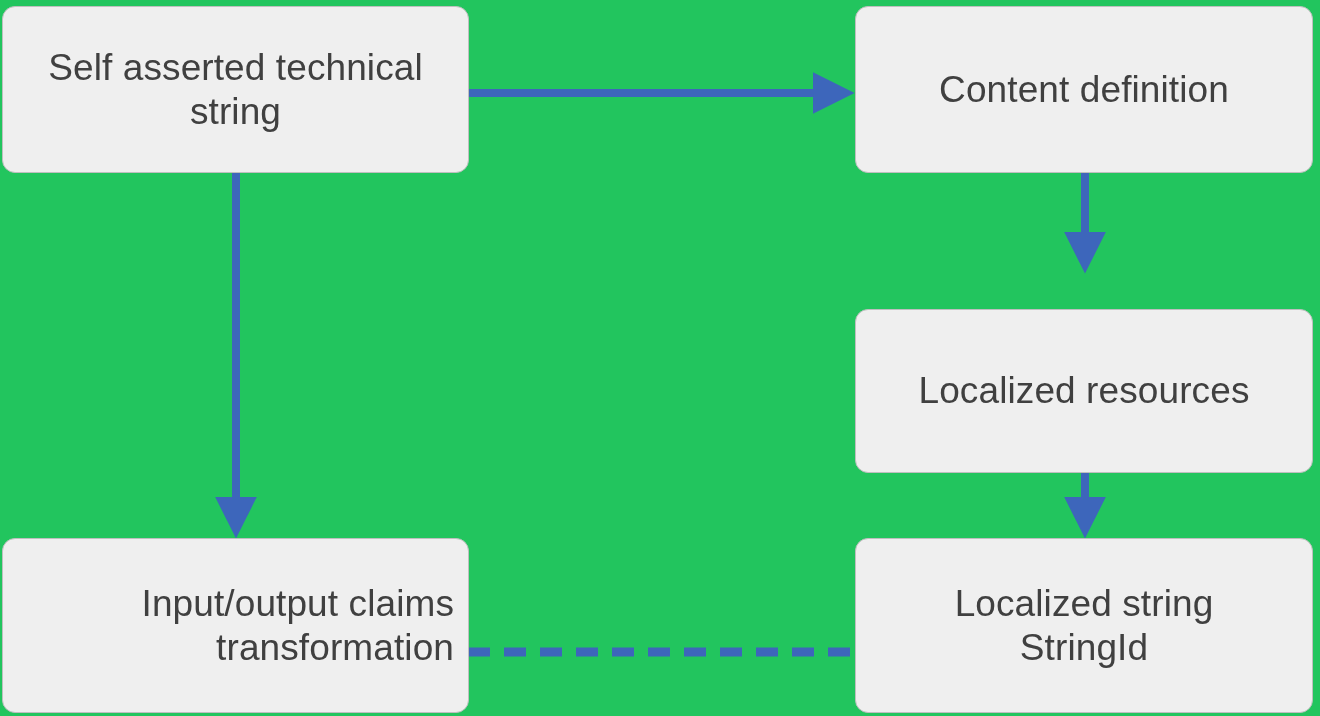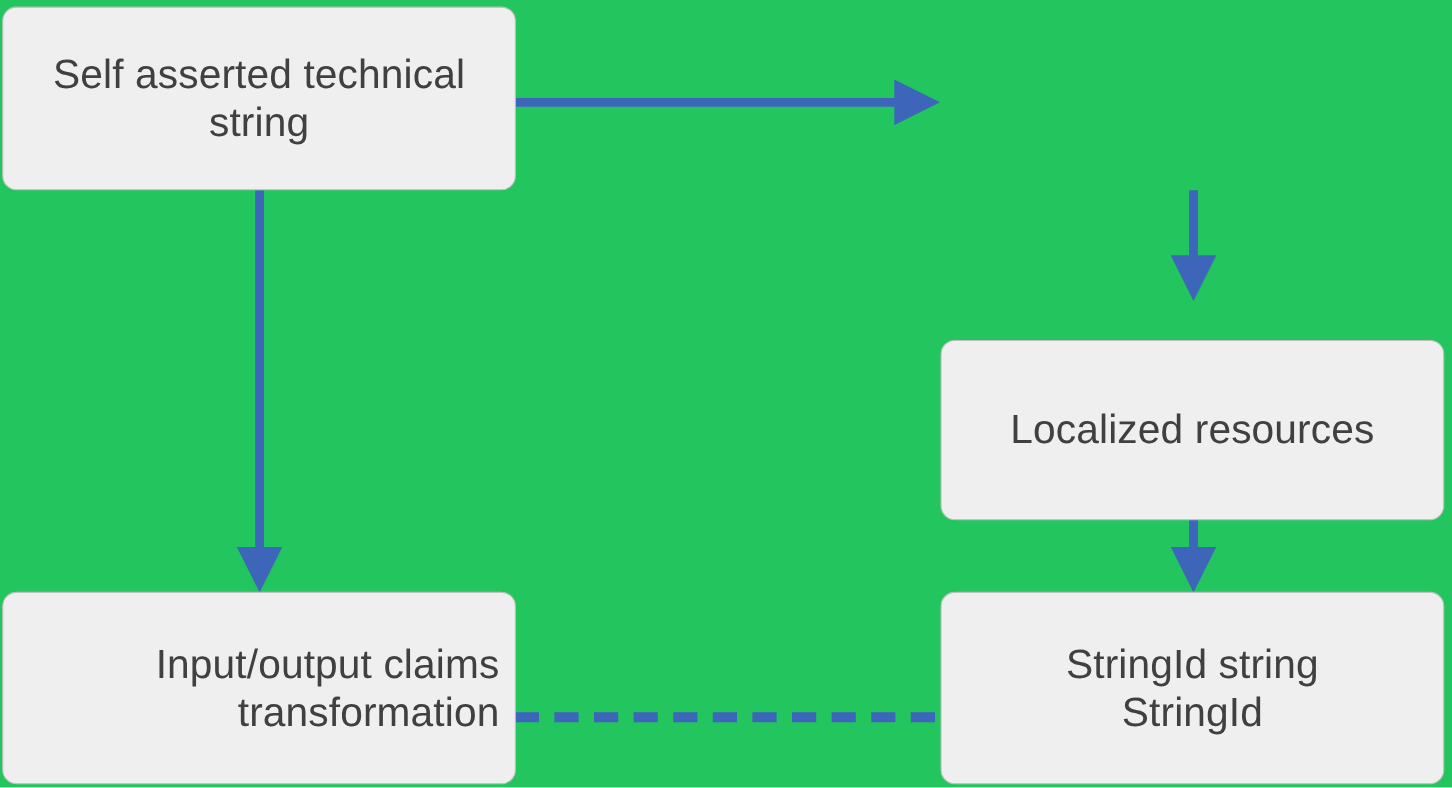--- a/index.html
+++ b/index.html
@@ -108,34 +108,39 @@
     <line class="edge" x1="468" y1="652" x2="992" y2="652" stroke="#3d66bb" stroke-width="9" stroke-dasharray="22 14" marker-end="url(#arrow-right)"></line>
   </svg>
 
   <div class="node" id="node-self-asserted-technical-profile">
     <span class="node-text">
       <span class="node-line">Self asserted technical</span>
       <span class="node-line">string</span>
     </span>
   </div>
 
+  <div class="node" id="node-content-definition">
+    <span class="node-text">
+      <span class="node-line">Content definition</span>
+    </span>
+  </div>
 
   <div class="node" id="node-localized-resources">
     <span class="node-text">
       <span class="node-line">Localized resources</span>
     </span>
   </div>
 
   <div class="node" id="node-input-output-claims-transformation">
     <span class="node-text">
       <span class="node-line">Input/output claims</span>
       <span class="node-line">transformation</span>
     </span>
   </div>
 
   <div class="node" id="node-localized-string">
     <span class="node-text">
-      <span class="node-line">StringId string</span>
+      <span class="node-line">Localized string</span>
       <span class="node-line bold">StringId</span>
     </span>
   </div>
 
 </div>
 
 </body></html>

